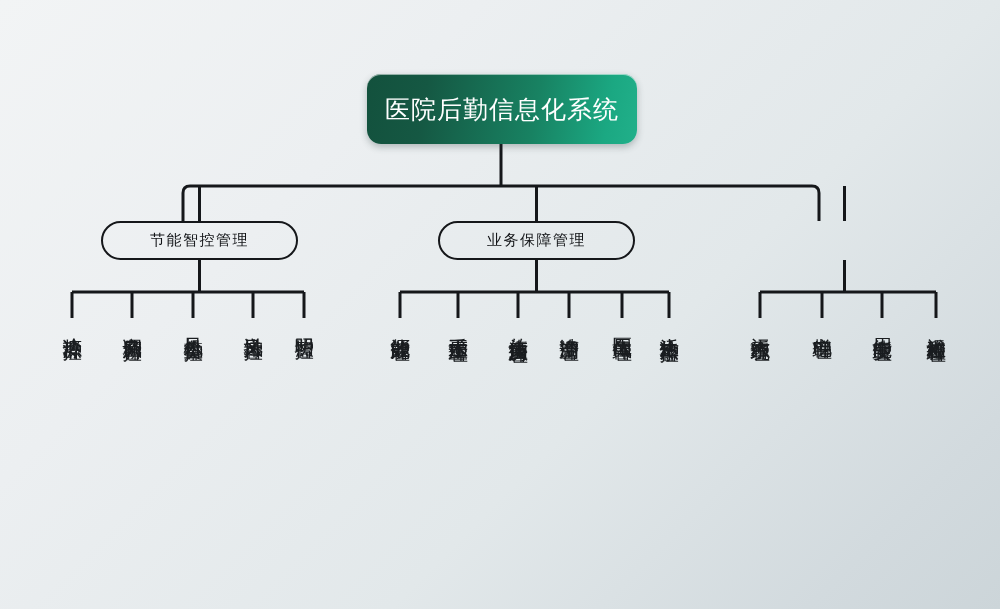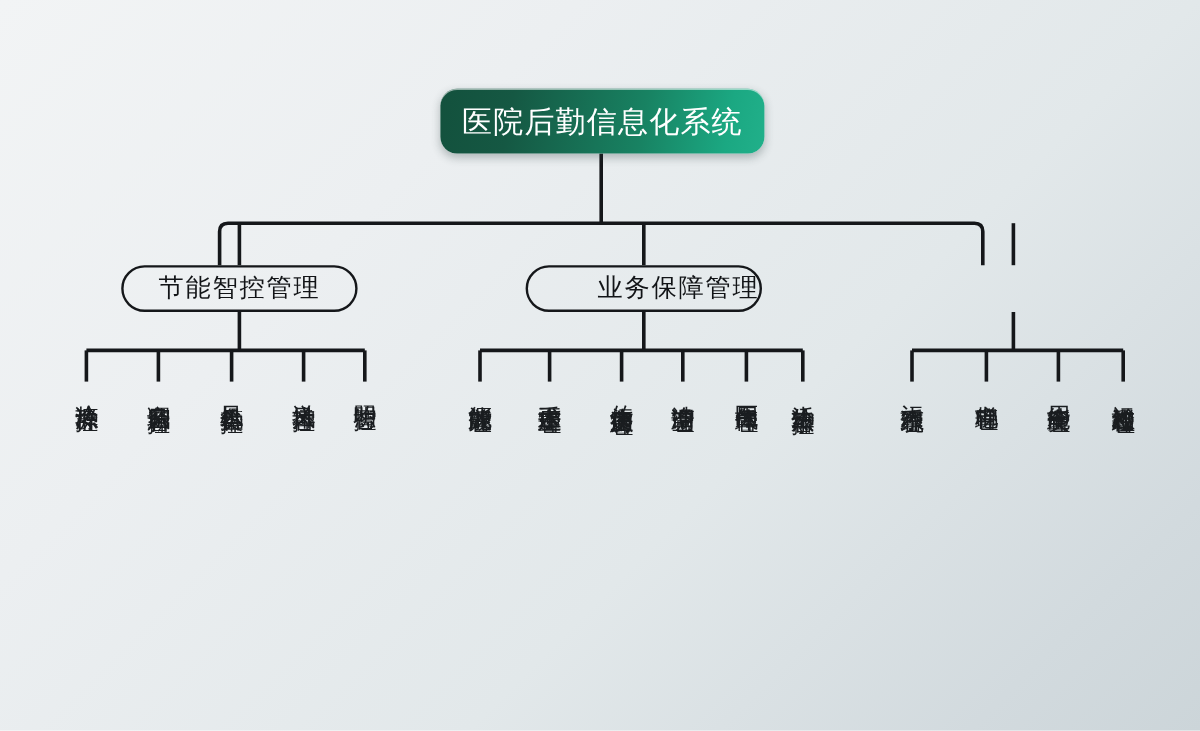--- a/index.html
+++ b/index.html
@@ -27,21 +27,21 @@
     height: 609px;
     pointer-events: none;
   }
 
   
   .root-node {
     position: absolute;
     left: 367px;
     top: 74px;
     width: 270px;
-    height: 54px;
+    height: 70px;
     border-radius: 14px;
     background: linear-gradient(100deg, #13513d 0%, #155843 22%, #188262 62%, #1ba882 88%, #21b08a 100%);
     box-shadow: 0 3px 7px rgba(40,60,60,0.30), 0 1px 0 rgba(255,255,255,0.55) inset;
     display: flex;
     align-items: center;
     justify-content: center;
     box-sizing: border-box;
   }
   .root-node .root-label {
     color: #ffffff;
@@ -59,27 +59,27 @@
     border: 2px solid #15171a;
     border-radius: 20px;
     background: transparent;
     display: flex;
     align-items: center;
     justify-content: center;
     box-sizing: border-box;
   }
   .branch-node .branch-label {
     color: #121417;
-    font-size: 21px;
+    font-size: 15px;
     letter-spacing: 1.5px;
     line-height: 1;
     white-space: nowrap;
   }
   #branch-node-0 { left: 101px;  top: 221px; width: 197px; }
-  #branch-node-1 { left: 438px;  top: 221px; width: 197px; justify-content: flex-end; }
+  #branch-node-1 { left: 438px;  top: 221px; width: 197px; }
   #branch-node-2 { left: 746px;  top: 221px; width: 197px; }
 
   
   .leaf-node {
     position: absolute;
     top: 322px;
     writing-mode: vertical-rl;
     text-orientation: upright;
     color: #1a1d20;
     font-size: 19.5px;

